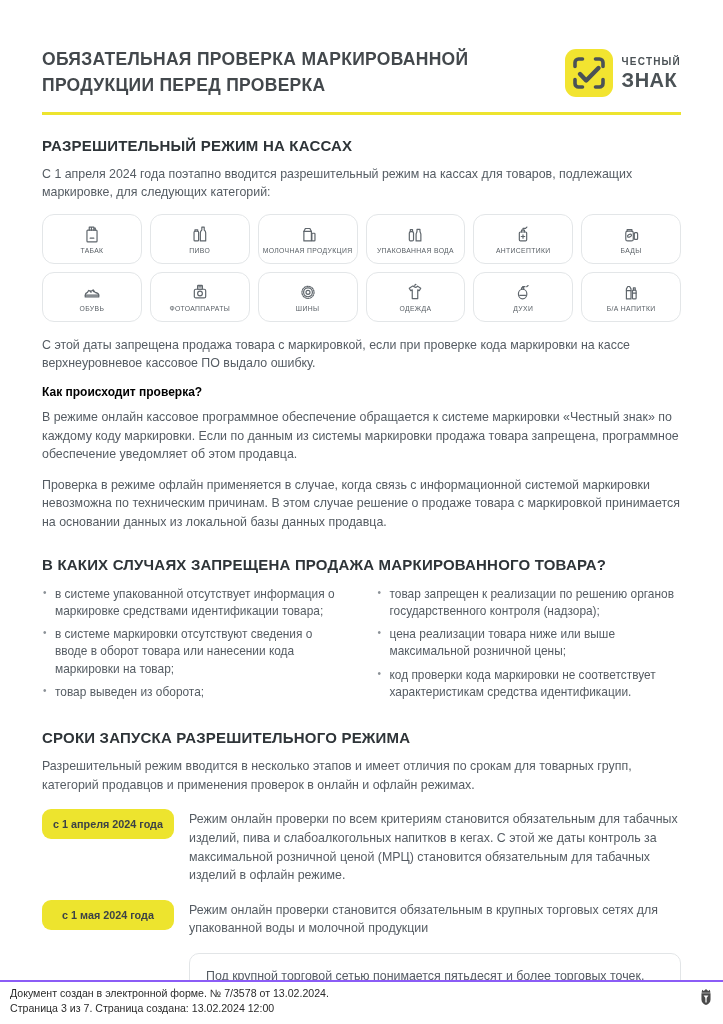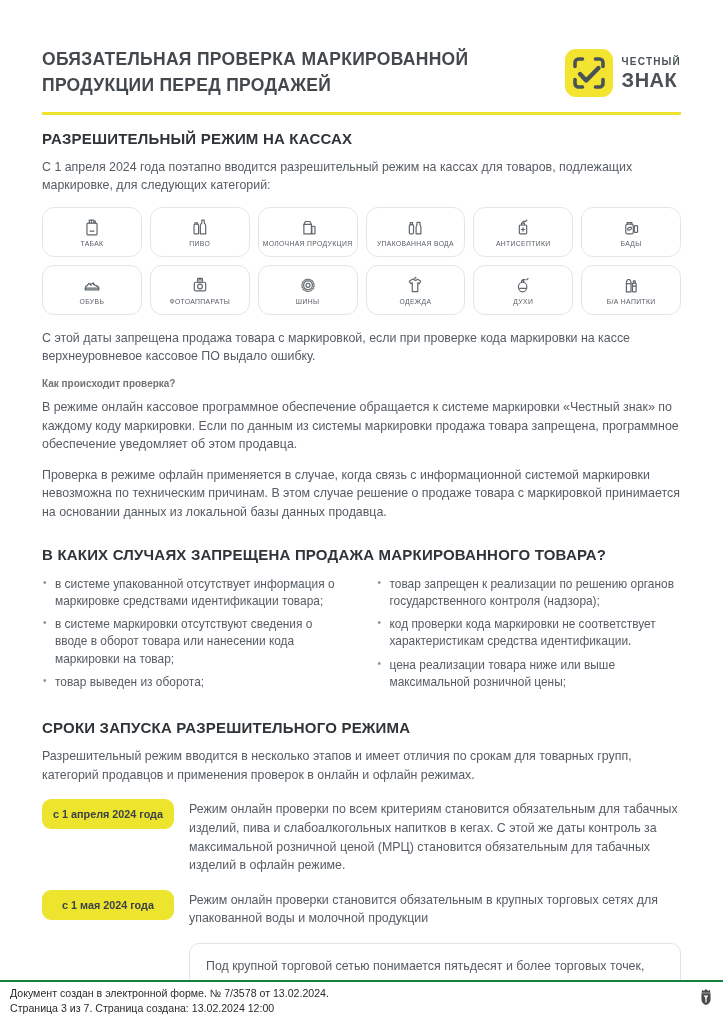--- a/index.html
+++ b/index.html
@@ -17,55 +17,55 @@
   .header{display:flex;justify-content:space-between;align-items:flex-start;}
   .title{font-size:17.5px;font-weight:bold;color:#43484C;line-height:1.5;letter-spacing:.3px;}
   .logo{display:flex;align-items:center;gap:9px;margin-top:3px;margin-left:17px;}
   .logo svg.badge-svg{display:block;}
   .logo-text{color:var(--logo-dark);line-height:1;}
   .logo-text .w1{font-size:10px;font-weight:bold;letter-spacing:1.2px;margin-bottom:3px;}
   .logo-text .w2{font-size:20px;font-weight:bold;letter-spacing:.5px;}
 
   .divider{height:3px;background:var(--accent);margin-top:13px;}
 
-  h2.sec{font-size:15px;font-weight:bold;color:var(--heading);letter-spacing:.2px;margin-top:15px;}
+  h2.sec{font-size:15px;font-weight:bold;color:var(--heading);letter-spacing:.2px;margin-top:22px;}
   p.body{font-size:12.4px;line-height:1.5;margin-top:11px;color:var(--body);}
-  p.subhead{font-size:10px;font-weight:bold;color:#737373;margin-top:12px;}
+  p.subhead{font-size:12px;font-weight:bold;color:#000000;margin-top:12px;}
 
   .cat-grid{display:grid;grid-template-columns:repeat(6,1fr);gap:8px;margin-top:12px;}
   .cat{border:1px solid #E3E6E8;border-radius:12px;height:50px;display:flex;flex-direction:column;align-items:center;justify-content:center;gap:2px;padding:3px 2px 4px;}
   .cat-icon{line-height:0;}
   .cat-icon svg{width:22px;height:22px;stroke:#5F666C;fill:none;stroke-width:1.3;stroke-linecap:round;stroke-linejoin:round;}
   .cat-label{font-size:6.8px;letter-spacing:.35px;color:#565D63;text-align:center;white-space:nowrap;}
 
   .bullets-wrap{display:flex;gap:30px;margin-top:13px;}
   ul.bullets{flex:1;list-style:none;}
   ul.bullets li{font-size:11.9px;line-height:1.45;color:var(--body);position:relative;padding-left:13px;margin-bottom:6px;}
   ul.bullets li::before{content:"•";position:absolute;left:1px;top:0;color:#8A9096;font-size:10px;}
 
   .timeline{margin-top:4px;}
   .timeline-row{display:flex;gap:15px;margin-top:15px;}
   .badge{background:var(--accent);border-radius:9px;width:132px;min-height:30px;flex-shrink:0;display:flex;align-items:center;justify-content:center;text-align:center;font-weight:bold;font-size:10.8px;color:#3C4246;align-self:flex-start;padding:5px 6px;}
   .timeline-text{font-size:12.4px;line-height:1.5;color:var(--body);padding-top:1px;}
   .note-box{border:1px solid #E2E5E7;border-radius:10px;margin:15px 0 0 147px;padding:13px 16px;font-size:12.4px;line-height:1.5;color:var(--body);}
 
-  .footer{position:absolute;left:0;right:0;bottom:0;border-top:2px solid #15803d;padding:4px 10px 9px;display:flex;justify-content:space-between;align-items:flex-start;background:#fff;}
+  .footer{position:absolute;left:0;right:0;bottom:0;border-top:2px solid #8b5cf6;padding:4px 10px 9px;display:flex;justify-content:space-between;align-items:flex-start;background:#fff;}
   .footer-text{font-size:10.6px;line-height:1.35;color:#2B2B2B;}
   .footer-emblem{margin-top:2px;line-height:0;}
 </style>
 </head>
 <body>
 
 <div class="page">
   <div class="content">
 
     <div class="header">
       <div class="title">
         <div>ОБЯЗАТЕЛЬНАЯ ПРОВЕРКА МАРКИРОВАННОЙ</div>
-        <div>ПРОДУКЦИИ ПЕРЕД ПРОДАЖЕЙ</div>
+        <div>ПРОДУКЦИИ ПЕРЕД ПРОВЕРКА</div>
       </div>
       <div class="logo">
         <span>
           <svg class="badge-svg" width="48" height="48" viewBox="0 0 48 48">
             <rect width="48" height="48" rx="11" fill="#F2E430"></rect>
             <g stroke="#4B5256" stroke-width="3.6" fill="none" stroke-linecap="round">
               <path d="M10 17.5v-4a3.5 3.5 0 0 1 3.5-3.5h4"></path>
               <path d="M30.5 10h4a3.5 3.5 0 0 1 3.5 3.5v4"></path>
               <path d="M38 30.5v4a3.5 3.5 0 0 1-3.5 3.5h-4"></path>
               <path d="M17.5 38h-4a3.5 3.5 0 0 1-3.5-3.5v-4"></path>
@@ -191,22 +191,22 @@
 
     <h2 class="sec" style="margin-top:24px;">В КАКИХ СЛУЧАЯХ ЗАПРЕЩЕНА ПРОДАЖА МАРКИРОВАННОГО ТОВАРА?</h2>
     <div class="bullets-wrap">
       <ul class="bullets">
           <li>в системе упакованной отсутствует информация о маркировке средствами идентификации товара;</li>
           <li>в системе маркировки отсутствуют сведения о вводе в оборот товара или нанесении кода маркировки на товар;</li>
           <li>товар выведен из оборота;</li>
         </ul>
       <ul class="bullets">
           <li>товар запрещен к реализации по решению органов государственного контроля (надзора);</li>
+          <li>цена реализации товара ниже или выше максимальной розничной цены;</li>
           <li>код проверки кода маркировки не соответствует характеристикам средства идентификации.</li>
-          <li>цена реализации товара ниже или выше максимальной розничной цены;</li>
         </ul>
     </div>
 
     <h2 class="sec" style="margin-top:22px;">СРОКИ ЗАПУСКА РАЗРЕШИТЕЛЬНОГО РЕЖИМА</h2>
     <p class="body">Разрешительный режим вводится в несколько этапов и имеет отличия по срокам для товарных групп, категорий продавцов и применения проверок в онлайн и офлайн режимах.</p>
 
     <div class="timeline">
         <div class="timeline-row">
           <div class="badge">с 1 апреля 2024 года</div>
           <div class="timeline-text">Режим онлайн проверки по всем критериям становится обязательным для табачных изделий, пива и слабоалкогольных напитков в кегах. С этой же даты контроль за максимальной розничной ценой (МРЦ) становится обязательным для табачных изделий в офлайн режиме.</div>

